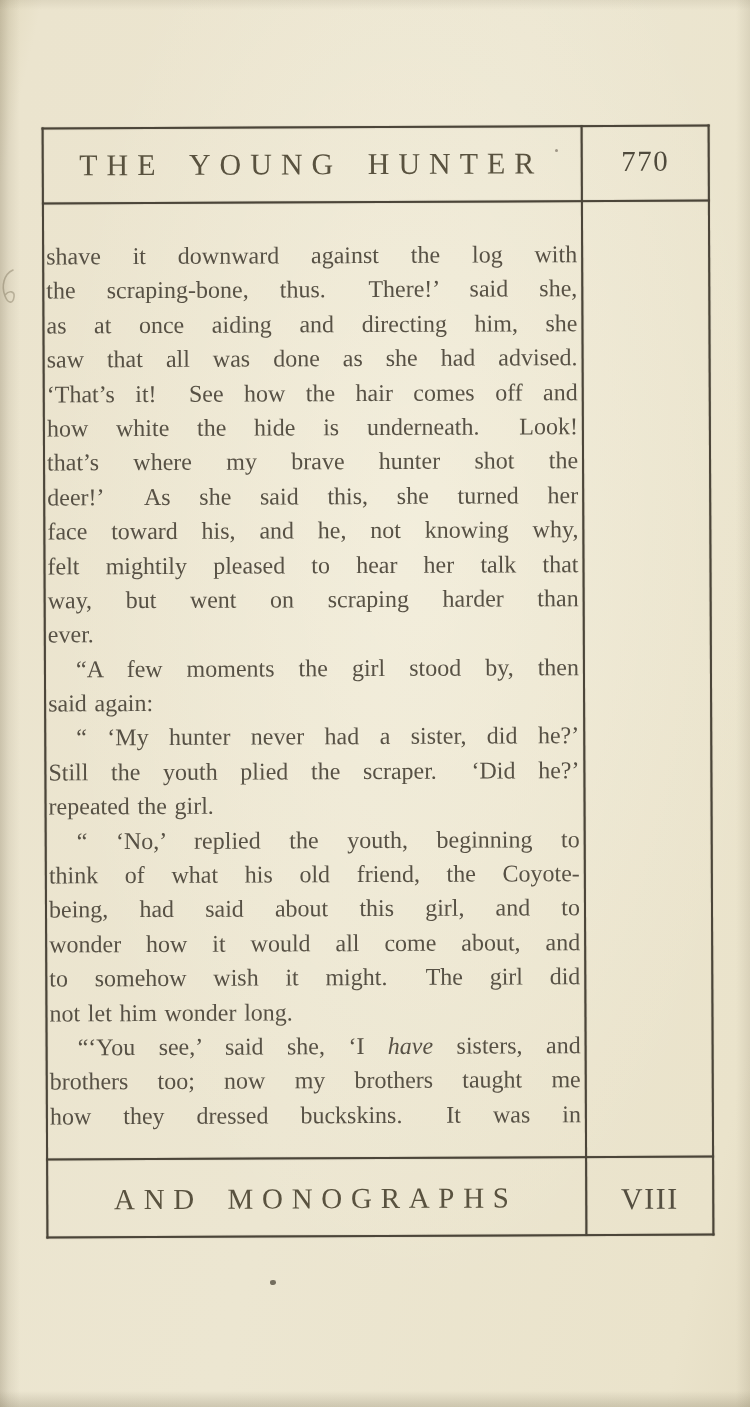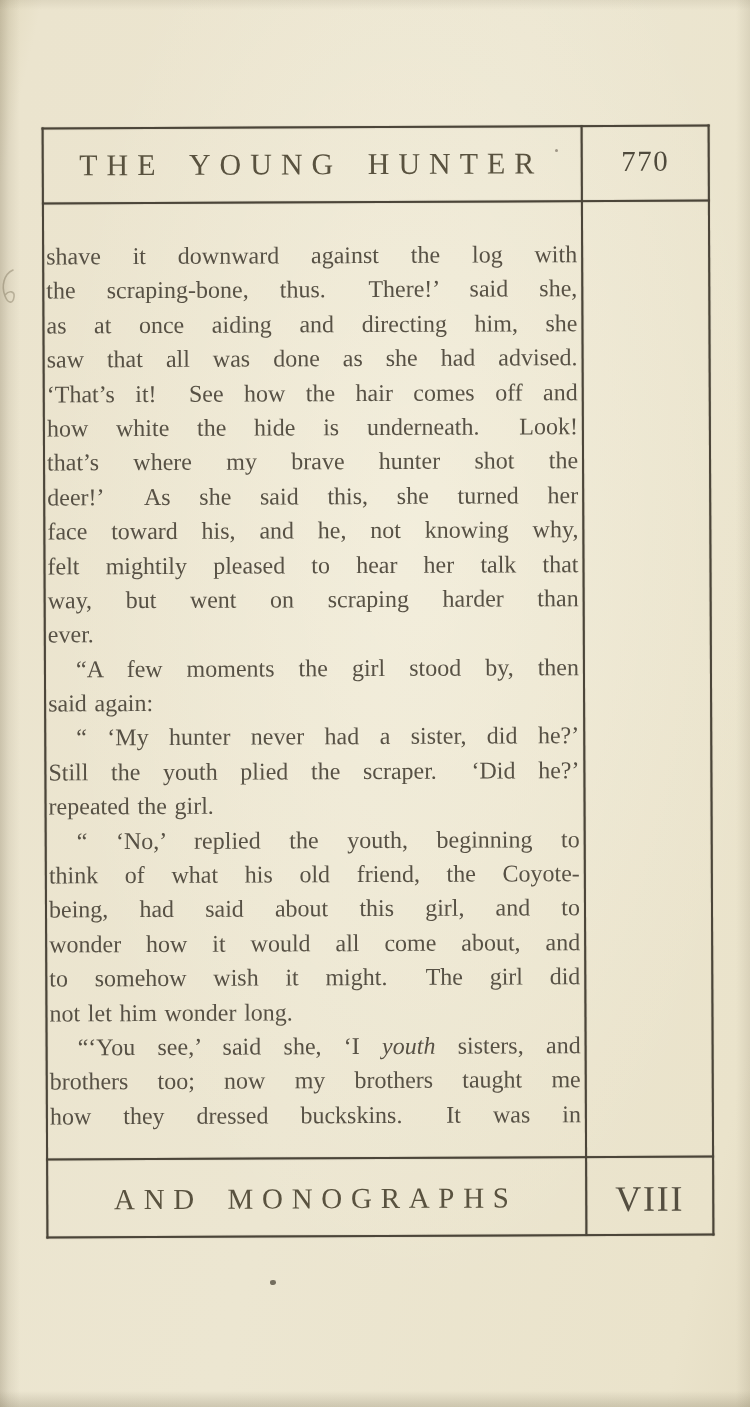--- a/index.html
+++ b/index.html
@@ -60,21 +60,21 @@
   .line.rag{text-align-last:left;}
   .line.first{text-indent:28px;}
   .line i{font-style:italic;}
   .footer-series{
     position:absolute;left:44px;top:1182px;width:539px;
     text-align:center;font-size:29px;line-height:32px;
     letter-spacing:0.30em;word-spacing:0.30em;color:#59523f;
   }
   .footer-volume{
     position:absolute;left:585px;top:1184px;width:125px;
-    text-align:center;font-size:36px;line-height:32px;
+    text-align:center;font-size:30px;line-height:32px;
     letter-spacing:0.05em;color:#544e40;
   }
 
   
   .ink-dot{position:absolute;left:270px;top:1280px;width:6px;height:5px;
     background:#5f584a;border-radius:50% 45% 50% 55%;opacity:0.85;}
   .speck{position:absolute;left:555px;top:149px;width:3px;height:3px;
     background:#8a8172;border-radius:50%;opacity:0.8;}
   .pencil-mark{position:absolute;left:0;top:264px;width:16px;height:52px;}
 </style>
@@ -122,21 +122,21 @@
         </div>
         <div class="para">
           <div class="line first">“ ‘No,’ replied the youth, beginning to</div>
           <div class="line">think of what his old friend, the Coyote-</div>
           <div class="line">being, had said about this girl, and to</div>
           <div class="line">wonder how it would all come about, and</div>
           <div class="line">to somehow wish it might.  The girl did</div>
           <div class="line rag">not let him wonder long.</div>
         </div>
         <div class="para">
-          <div class="line first">“‘You see,’ said she, ‘I <i>youth</i> sisters, and</div>
+          <div class="line first">“‘You see,’ said she, ‘I <i>have</i> sisters, and</div>
           <div class="line">brothers too; now my brothers taught me</div>
           <div class="line">how they dressed buckskins.  It was in</div>
         </div>
       </div>
 
     <div class="footer-series">AND MONOGRAPHS</div>
     <div class="footer-volume">VIII</div>
   </div>
 
   <div class="ink-dot"></div>

